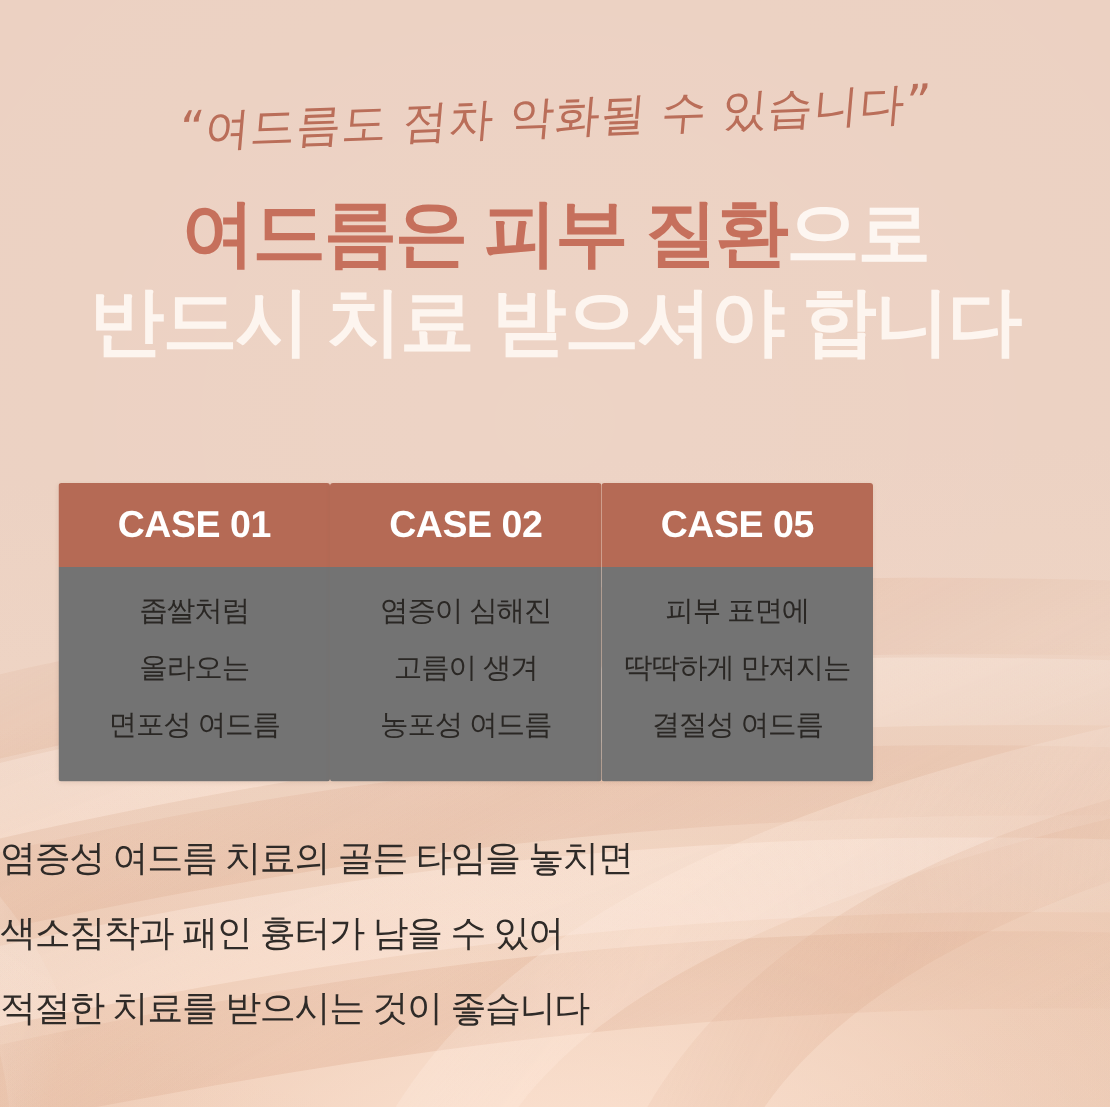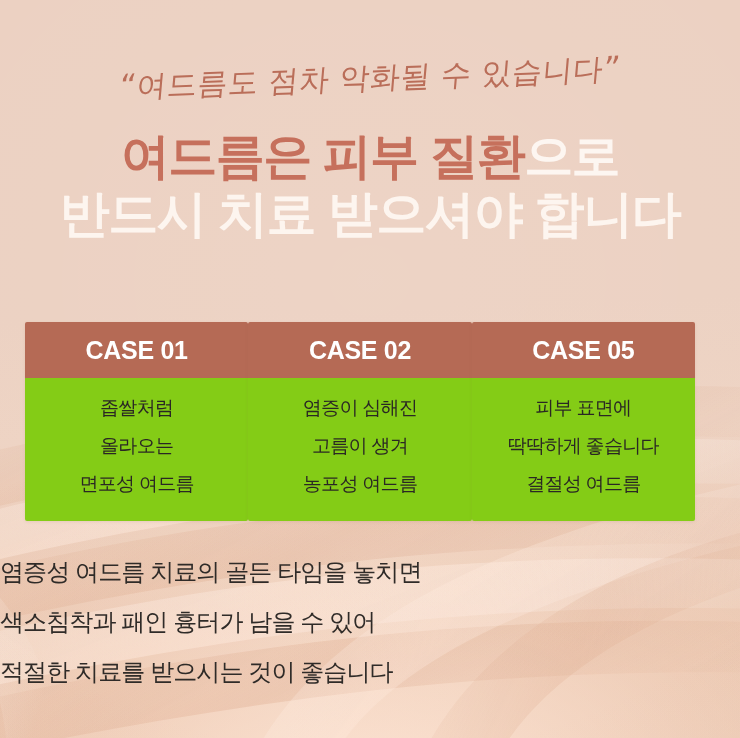--- a/index.html
+++ b/index.html
@@ -107,42 +107,42 @@
     font-weight: 700;
     letter-spacing: -1.4px;
     color: #fdf5ef;
     white-space: nowrap;
   }
 
   
   .cards {
     position: absolute;
     top: 322px;
-    left: 25px;
-    width: 670px;
+    left: 39px;
+    width: 543px;
     display: flex;
   }
   .card {
     flex: 1 1 0;
     border-radius: 2px;
     overflow: hidden;
     box-shadow: 0 1px 3px rgba(150,100,80,0.13);
   }
   .card-head {
     background: #b56a55;
     color: #ffffff;
     text-align: center;
     height: 56px;
     line-height: 56px;
     font-size: 25px;
     font-weight: 800;
     letter-spacing: -0.3px;
   }
   .card-body {
-    background: #84cc16;
+    background: #737373;
     padding: 20px 8px 36px;
     text-align: center;
     color: #2a2724;
     font-size: 19px;
     font-weight: 400;
     letter-spacing: -0.7px;
     line-height: 1.0;
     height: 143px;
     box-sizing: border-box;
   }
@@ -239,21 +239,21 @@
           <span class="cl">염증이 심해진</span>
           <span class="cl">고름이 생겨</span>
           <span class="cl">농포성 여드름</span>
         </div>
       </div>
 
       <div class="card">
         <div class="card-head">CASE 05</div>
         <div class="card-body">
           <span class="cl">피부 표면에</span>
-          <span class="cl">딱딱하게 좋습니다</span>
+          <span class="cl">딱딱하게 만져지는</span>
           <span class="cl">결절성 여드름</span>
         </div>
       </div>
 
     </div>
 
     <div class="footer">
       <span class="fl">염증성 여드름 치료의 골든 타임을 놓치면</span>
       <span class="fl">색소침착과 패인 흉터가 남을 수 있어</span>
       <span class="fl">적절한 치료를 받으시는 것이 좋습니다</span>

